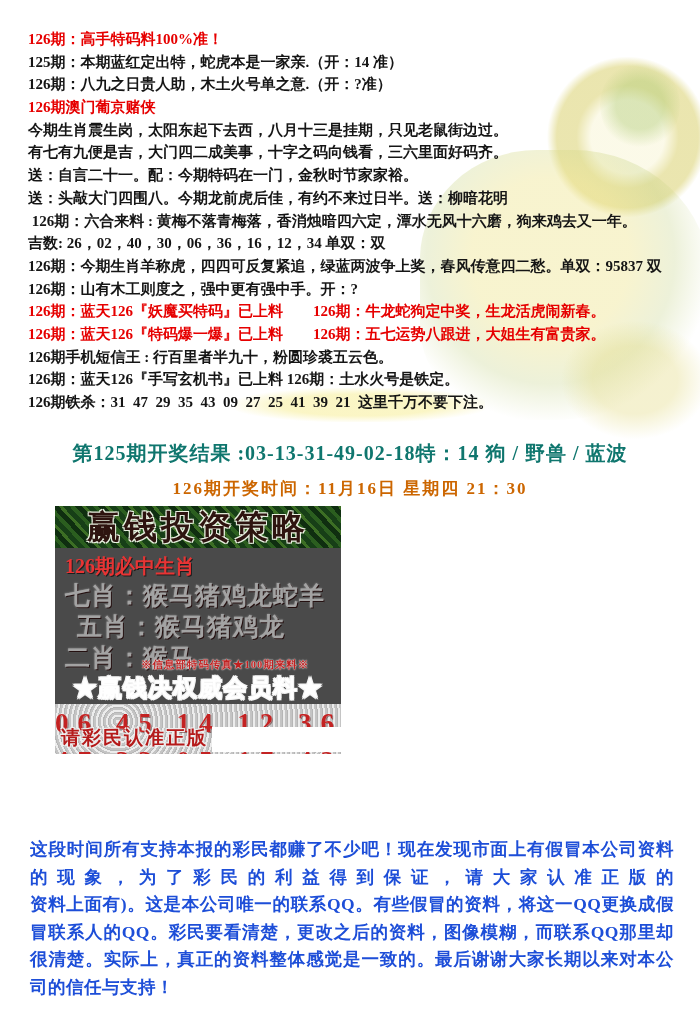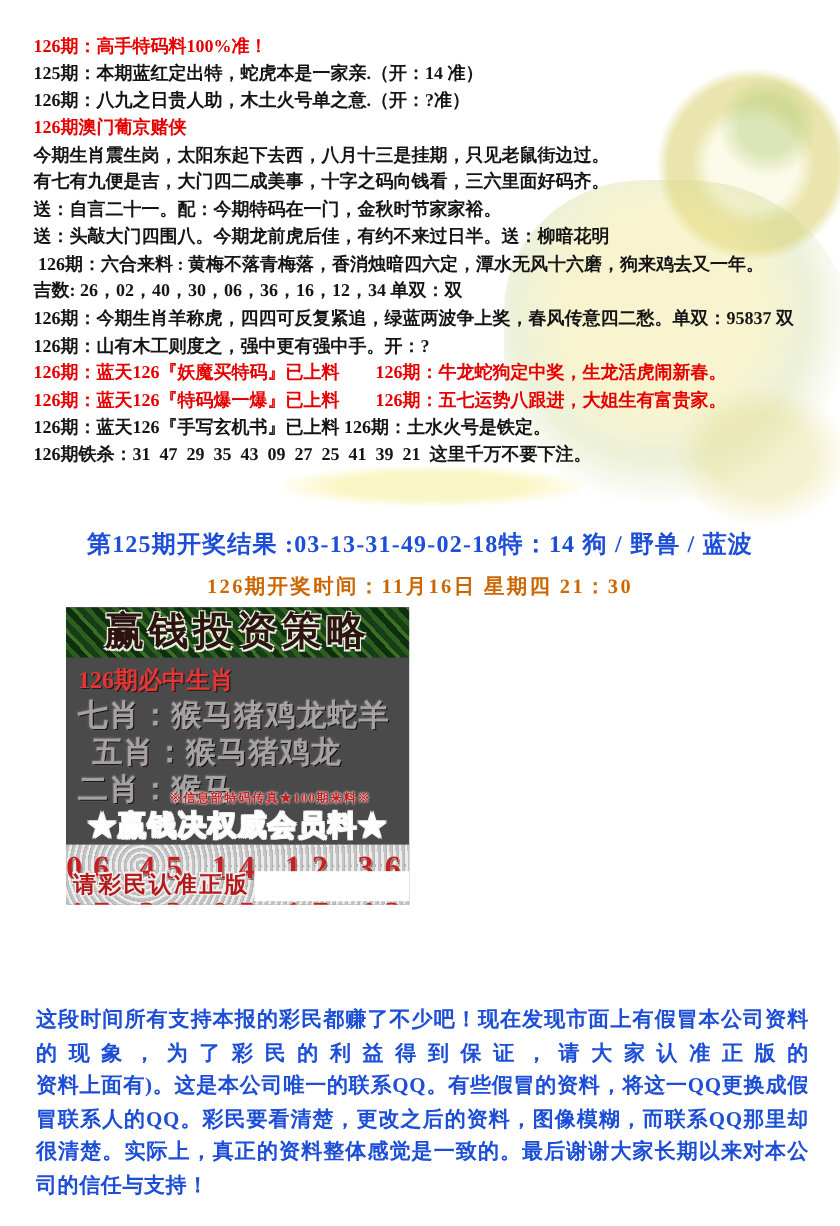--- a/index.html
+++ b/index.html
@@ -16,21 +16,21 @@
   .wm4{left:235px;top:388px;width:250px;height:34px;border-radius:40%;
        background:radial-gradient(ellipse,rgba(247,238,150,.55) 0 45%,rgba(255,255,255,0) 75%);}
   .wm5{left:600px;top:60px;width:80px;height:90px;border-radius:50%;
        background:radial-gradient(circle,rgba(170,200,110,.4) 0 40%,rgba(255,255,255,0) 70%);}
   
   .toplines{position:absolute;left:28px;top:28px;right:6px;z-index:1;}
   .ln{height:22.7px;line-height:22.7px;font-size:15px;font-weight:700;color:#151515;white-space:pre;}
   .ln.red{color:#e60000;}
   
   .result{position:absolute;top:440px;left:0;width:100%;text-align:center;z-index:1;
-          font-size:20px;font-weight:700;color:#1d4ed8;letter-spacing:1px;}
+          font-size:20px;font-weight:700;color:#0f766e;letter-spacing:1px;}
   .drawtime{position:absolute;top:477px;left:0;width:100%;text-align:center;z-index:1;
           font-size:17px;font-weight:700;color:#cc6600;letter-spacing:2px;}
   
   .poster{position:absolute;left:55px;top:506px;width:567px;height:248px;display:flex;z-index:2;flex-direction:column;}
   
   .lp{position:relative;width:286px;height:100%;background:#4a4a4a;overflow:hidden;}
   .lp-title{position:absolute;top:0;left:0;right:0;height:42px;line-height:42px;text-align:center;
             font-size:33px;font-weight:700;letter-spacing:4px;color:#2e1410;transform-origin:top;
             background:repeating-linear-gradient(47deg,#173f17 0 5px,#2b5e1f 5px 9px,#0f2e10 9px 14px,#3c6e24 14px 17px);
             text-shadow:-1px -1px 0 #e8f0e0,1px -1px 0 #e8f0e0,-1px 1px 0 #e8f0e0,1px 1px 0 #e8f0e0;}
@@ -126,20 +126,21 @@
     <div class="ln">今期生肖震生岗，太阳东起下去西，八月十三是挂期，只见老鼠街边过。</div>
     <div class="ln">有七有九便是吉，大门四二成美事，十字之码向钱看，三六里面好码齐。</div>
     <div class="ln">送：自言二十一。配：今期特码在一门，金秋时节家家裕。</div>
     <div class="ln">送：头敲大门四围八。今期龙前虎后佳，有约不来过日半。送：柳暗花明</div>
     <div class="ln"> 126期：六合来料 : 黄梅不落青梅落，香消烛暗四六定，潭水无风十六磨，狗来鸡去又一年。</div>
     <div class="ln">吉数: 26，02，40，30，06，36，16，12，34 单双：双</div>
     <div class="ln">126期：今期生肖羊称虎，四四可反复紧追，绿蓝两波争上奖，春风传意四二愁。单双：95837 双</div>
     <div class="ln">126期：山有木工则度之，强中更有强中手。开：?</div>
     <div class="ln red">126期：蓝天126『妖魔买特码』已上料　　126期：牛龙蛇狗定中奖，生龙活虎闹新春。</div>
     <div class="ln red">126期：蓝天126『特码爆一爆』已上料　　126期：五七运势八跟进，大姐生有富贵家。</div>
+    <div class="ln">126期手机短信王 : 行百里者半九十，粉圆珍裘五云色。</div>
     <div class="ln">126期：蓝天126『手写玄机书』已上料 126期：土水火号是铁定。</div>
     <div class="ln">126期铁杀：31  47  29  35  43  09  27  25  41  39  21  这里千万不要下注。</div>
   </div>
 
   <div class="result">第125期开奖结果 :03-13-31-49-02-18特：14 狗 / 野兽 / 蓝波</div>
   <div class="drawtime">126期开奖时间：11月16日 星期四 21：30</div>
 
   <div class="poster">
 
     <div class="lp">

